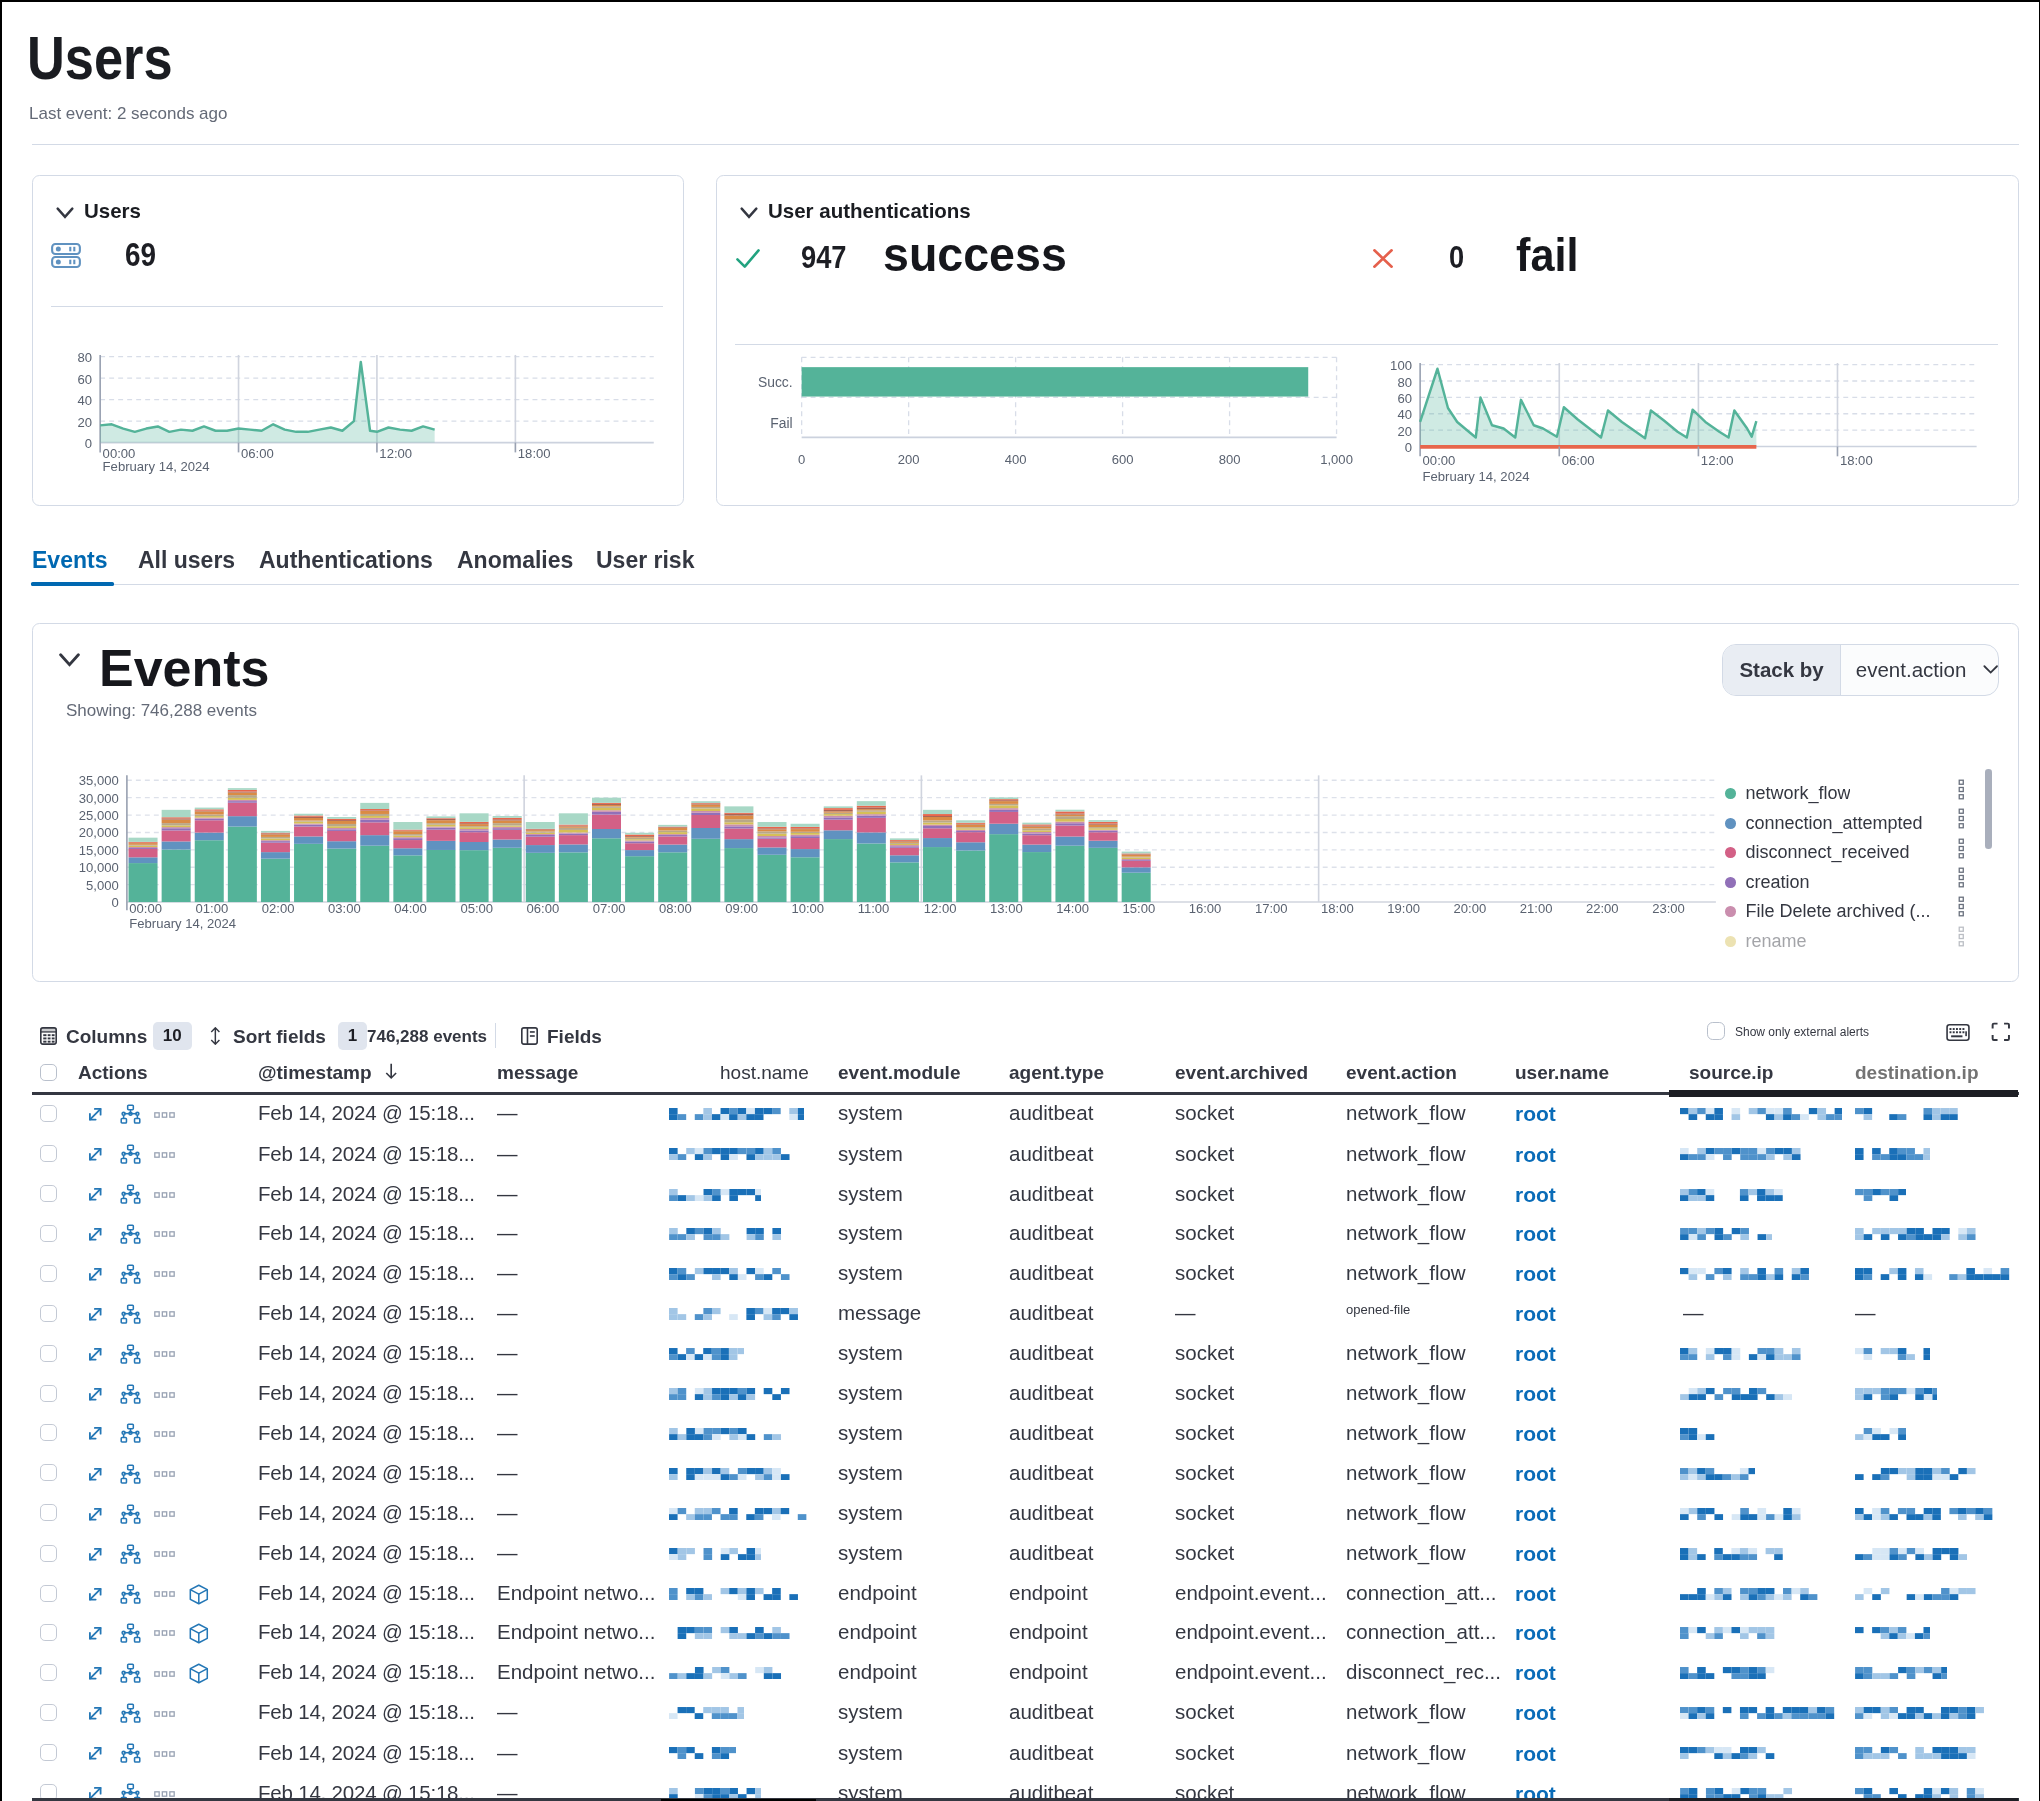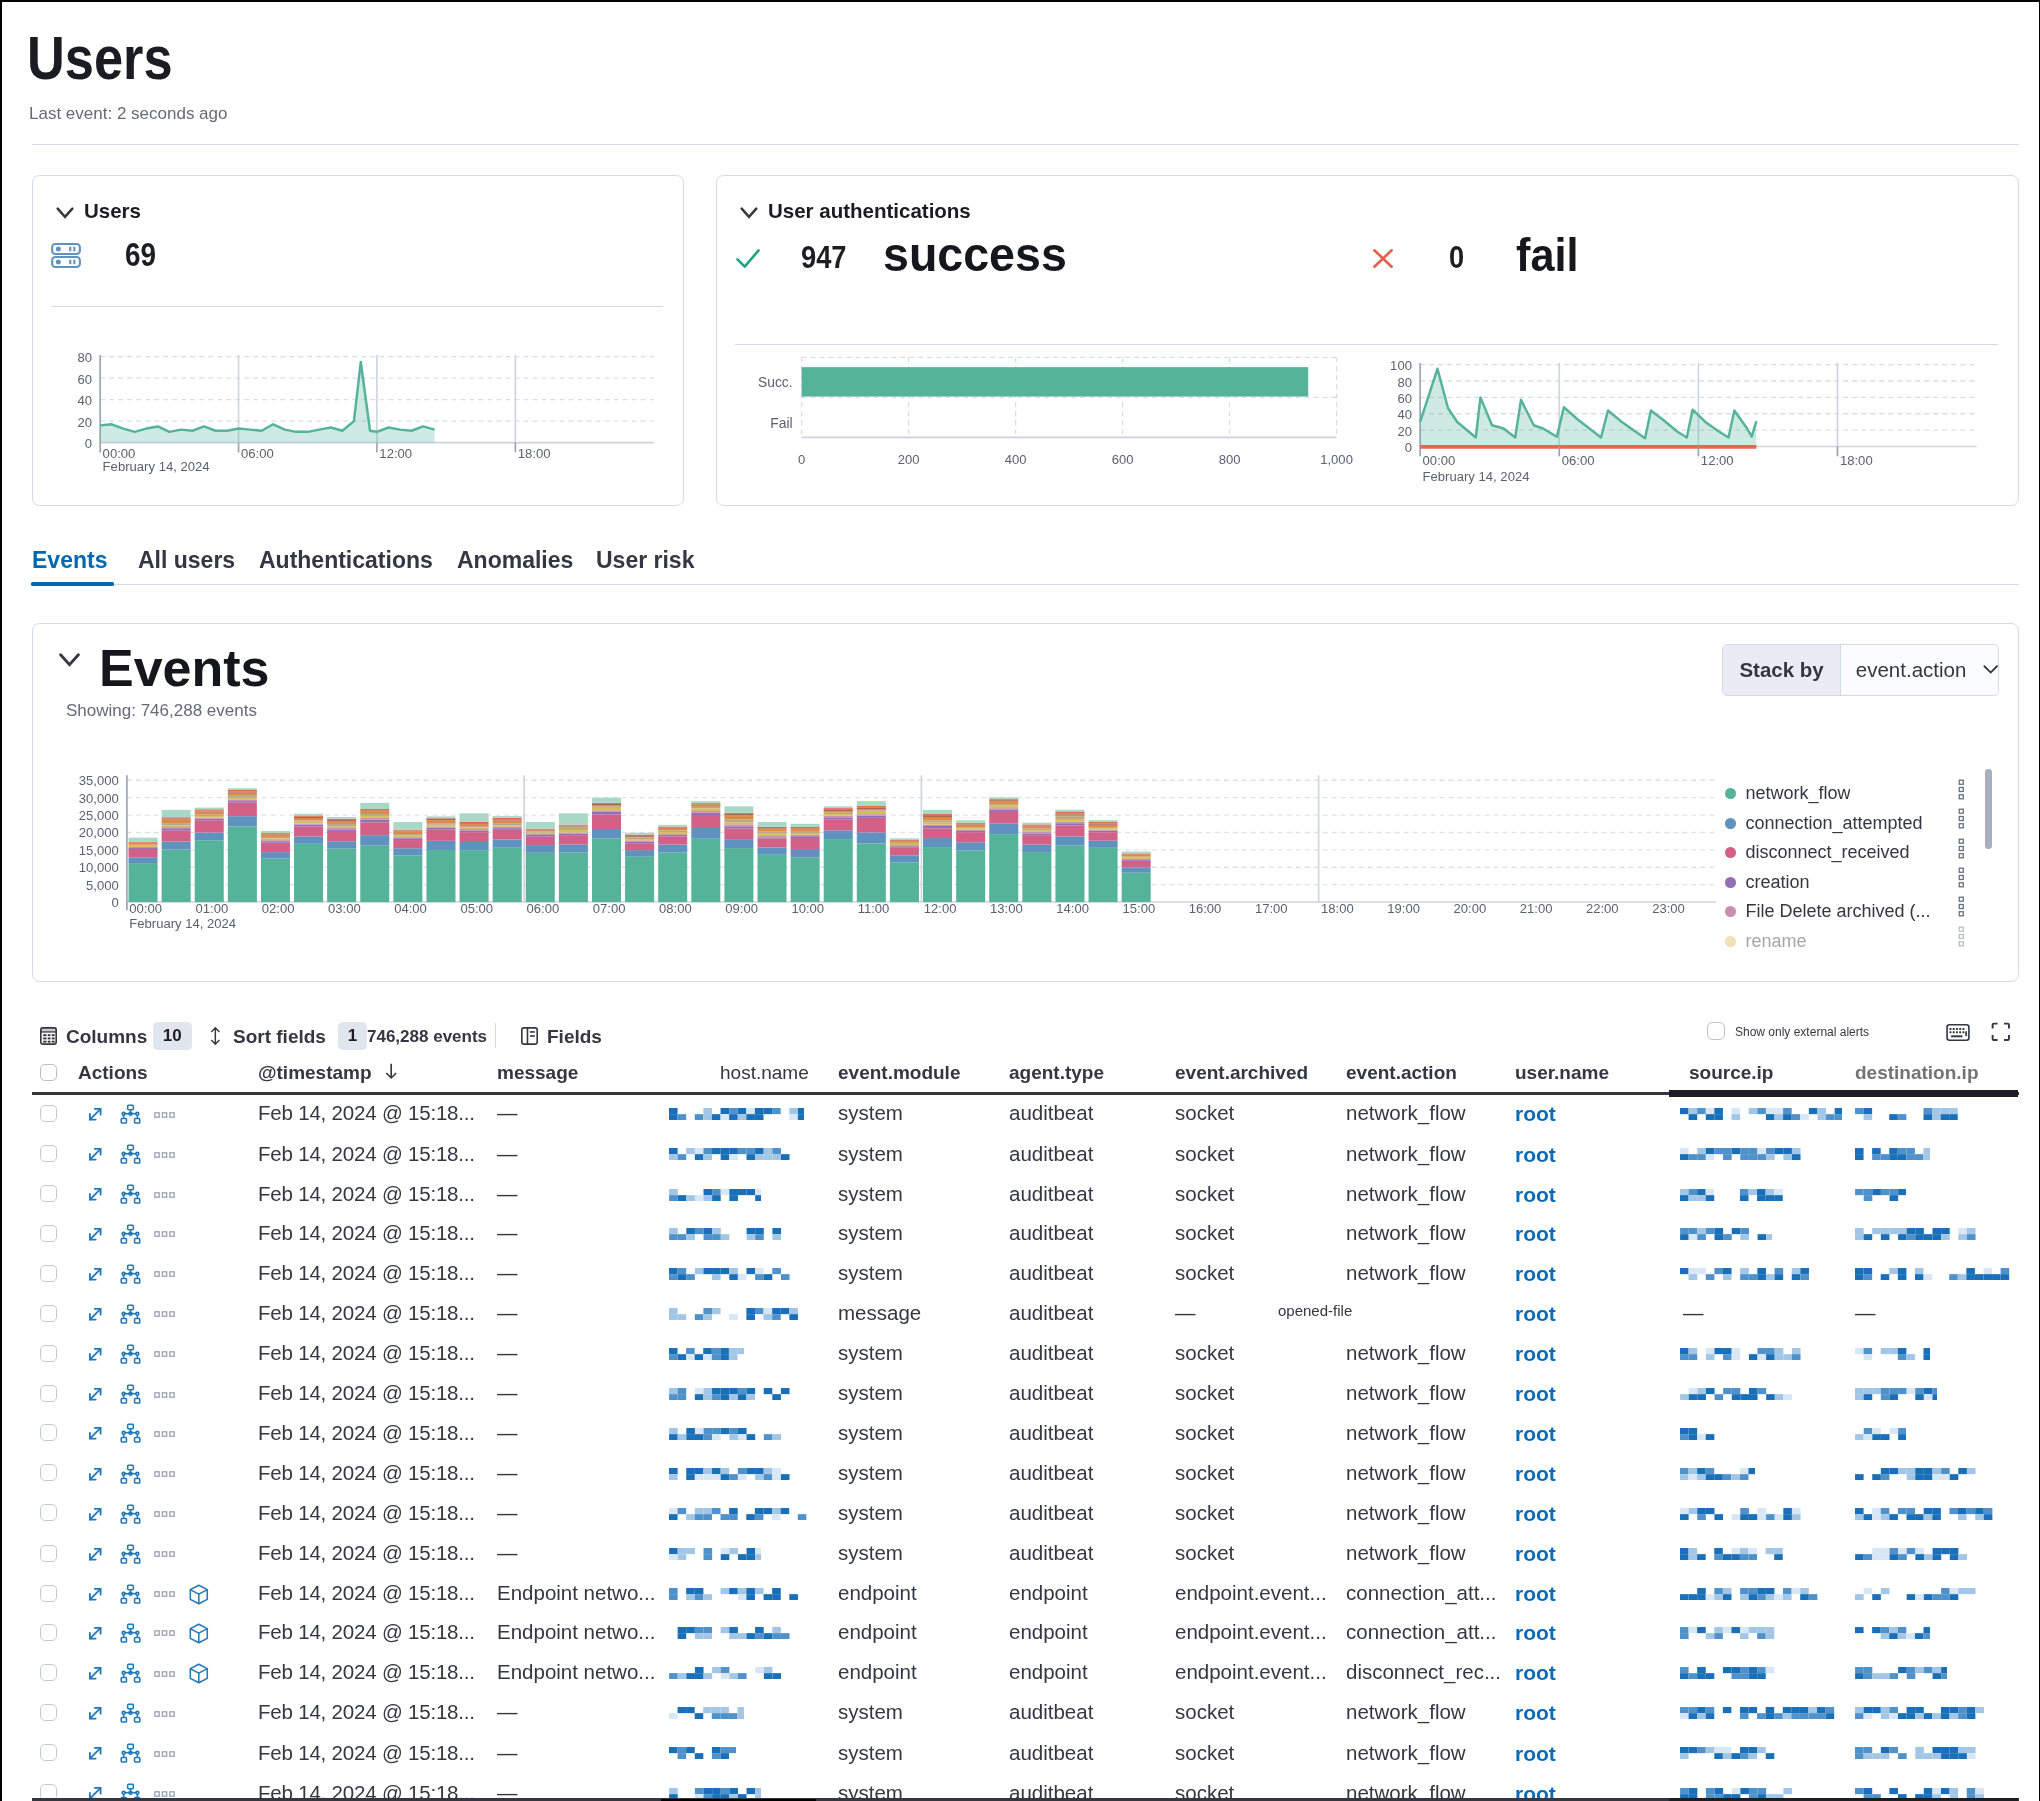--- a/index.html
+++ b/index.html
@@ -131,21 +131,21 @@
 <div class="abs" style="left:136px;top:547px;font-size:23px;color:#343741;font-weight:700;line-height:1;white-space:nowrap;">All users</div>
 <div class="abs" style="left:257px;top:547px;font-size:23px;color:#343741;font-weight:700;line-height:1;white-space:nowrap;">Authentications</div>
 <div class="abs" style="left:455px;top:547px;font-size:23px;color:#343741;font-weight:700;line-height:1;white-space:nowrap;">Anomalies</div>
 <div class="abs" style="left:594px;top:547px;font-size:23px;color:#343741;font-weight:700;line-height:1;white-space:nowrap;">User risk</div>
 <div class="panel abs" style="left:29.5px;top:621px;width:1987px;height:359px;"></div>
 <svg class="abs" style="left:57px;top:651px" width="21" height="14.7" viewBox="0 0 26 18">
       <path d="M2 2 L13.0 14.3 L24 2" fill="none" stroke="#343741" stroke-width="3.5" stroke-linecap="round"></path>
     </svg>
 <div class="abs" style="left:97px;top:640px;font-size:52px;color:#16171c;font-weight:700;line-height:1;white-space:nowrap;">Events</div>
 <div class="abs" style="left:64px;top:700px;font-size:17px;color:#646a77;font-weight:400;line-height:1;white-space:nowrap;">Showing: 746,288 events</div>
-<div class="abs" style="left:1720px;top:642px;width:277px;height:52px;border:1.6px solid #d3dae6;border-radius:5px;background:#fbfcfd;overflow:hidden;display:flex;align-items:center;">
+<div class="abs" style="left:1720px;top:642px;width:277px;height:52px;border:1.6px solid #d3dae6;border-radius:14px;background:#fbfcfd;overflow:hidden;display:flex;align-items:center;">
 <div style="background:#e9edf3;height:100%;display:flex;align-items:center;padding:0 16.4px;border-right:1.6px solid #d3dae6;font-size:20.5px;font-weight:600;color:#343741;">Stack&nbsp;by</div>
 <div style="padding:0 14.7px;font-size:20.5px;color:#343741;">event.action</div>
 <svg width="18" height="11.5" viewBox="0 0 22 14" style="margin-left:1.6px">
         <path d="M2 2 L11 11 L20 2" fill="none" stroke="#343741" stroke-width="2.6" stroke-linecap="round"></path>
       </svg>
 </div>
 <svg class="abs" style="left:30px;top:766px" width="1751" height="188" viewBox="0 0 2140 230">
       <text x="105" y="170.0" font-size="16" fill="#5a6270" text-anchor="end">0</text>
       <line x1="115" y1="142.7" x2="2059" y2="142.7" stroke="#dde1ea" stroke-width="1.6" stroke-dasharray="6 5"></line>
       <text x="105" y="148.7" font-size="16" fill="#5a6270" text-anchor="end">5,000</text>
@@ -1216,21 +1216,21 @@
       <rect x="42.0" y="7.5" width="10.5" height="7.5" fill="#a2c6e6"></rect>
       <rect x="73.5" y="7.5" width="10.5" height="7.5" fill="#d7e7f5"></rect>
       <rect x="94.5" y="7.5" width="10.5" height="7.5" fill="#1a70b8"></rect>
       <rect x="115.5" y="7.5" width="10.5" height="7.5" fill="#a2c6e6"></rect>
       <rect x="126.0" y="7.5" width="10.5" height="7.5" fill="#4f92cb"></rect>
       <rect x="147.0" y="7.5" width="10.5" height="7.5" fill="#1a70b8"></rect>
     </svg>
 <div class="abs" style="left:836px;top:1301px;font-size:20.5px;color:#343741;font-weight:400;line-height:1;white-space:nowrap;">message</div>
 <div class="abs" style="left:1007px;top:1301px;font-size:20.5px;color:#343741;font-weight:400;line-height:1;white-space:nowrap;">auditbeat</div>
 <div class="abs" style="left:1173px;top:1301px;font-size:20.5px;color:#343741;font-weight:400;line-height:1;white-space:nowrap;">—</div>
-<div class="abs" style="left:1276px;top:1301px;font-size:15px;color:#343741;font-weight:400;line-height:1;white-space:nowrap;">opened-file</div>
+<div class="abs" style="left:1344px;top:1301px;font-size:13px;color:#343741;font-weight:400;line-height:1;white-space:nowrap;">opened-file</div>
 <div class="abs" style="left:1513px;top:1301px;font-size:21px;color:#0a6cb8;font-weight:600;line-height:1;white-space:nowrap;">root</div>
 <div class="abs" style="left:1681px;top:1301px;font-size:20.5px;color:#343741;font-weight:400;line-height:1;white-space:nowrap;">—</div>
 <div class="abs" style="left:1853px;top:1301px;font-size:20.5px;color:#343741;font-weight:400;line-height:1;white-space:nowrap;">—</div>
 <div class="abs" style="left:38px;top:1343px;width:17px;height:17px;border:1.6px solid #c3c9d4;border-radius:4.9px;background:#fff;"></div>
 <svg class="abs" style="left:83px;top:1342px" width="20.5" height="20.5" viewBox="0 0 25 25">
 <g fill="none" stroke="#2477b6" stroke-width="2.2" stroke-linecap="round" stroke-linejoin="round">
 <path d="M6 19 L19 6"></path>
         <path d="M12 6 L19 6 L19 13"></path>
         <path d="M6 12 L6 19 L13 19"></path>
       </g>

